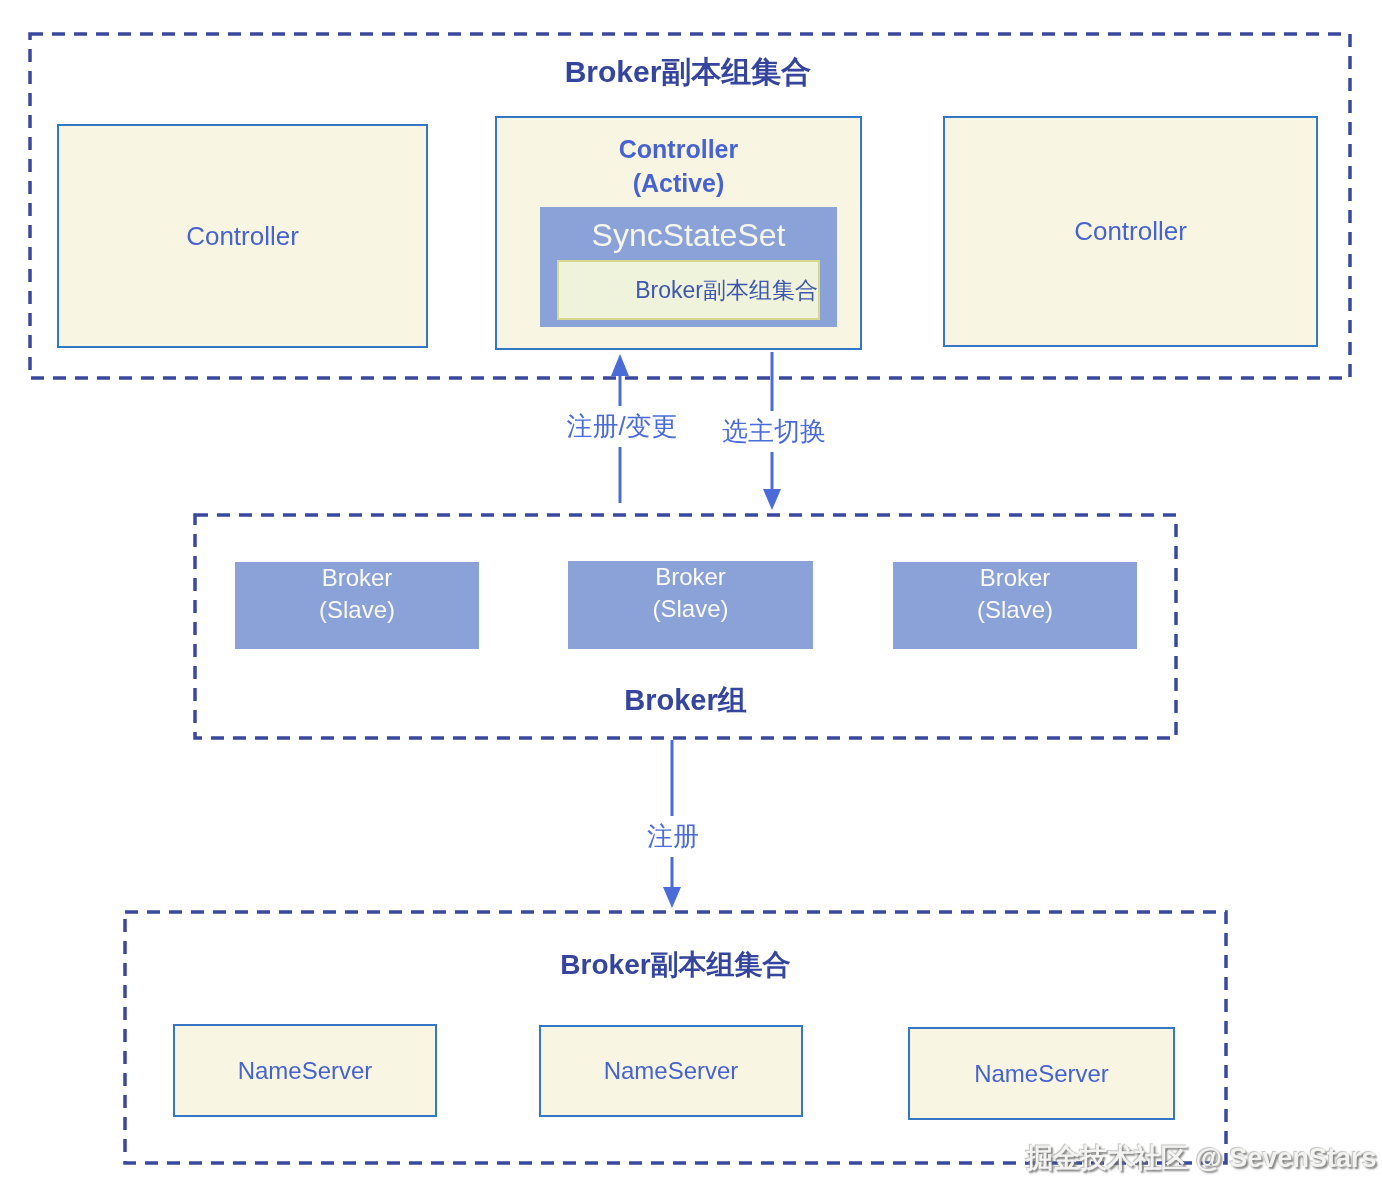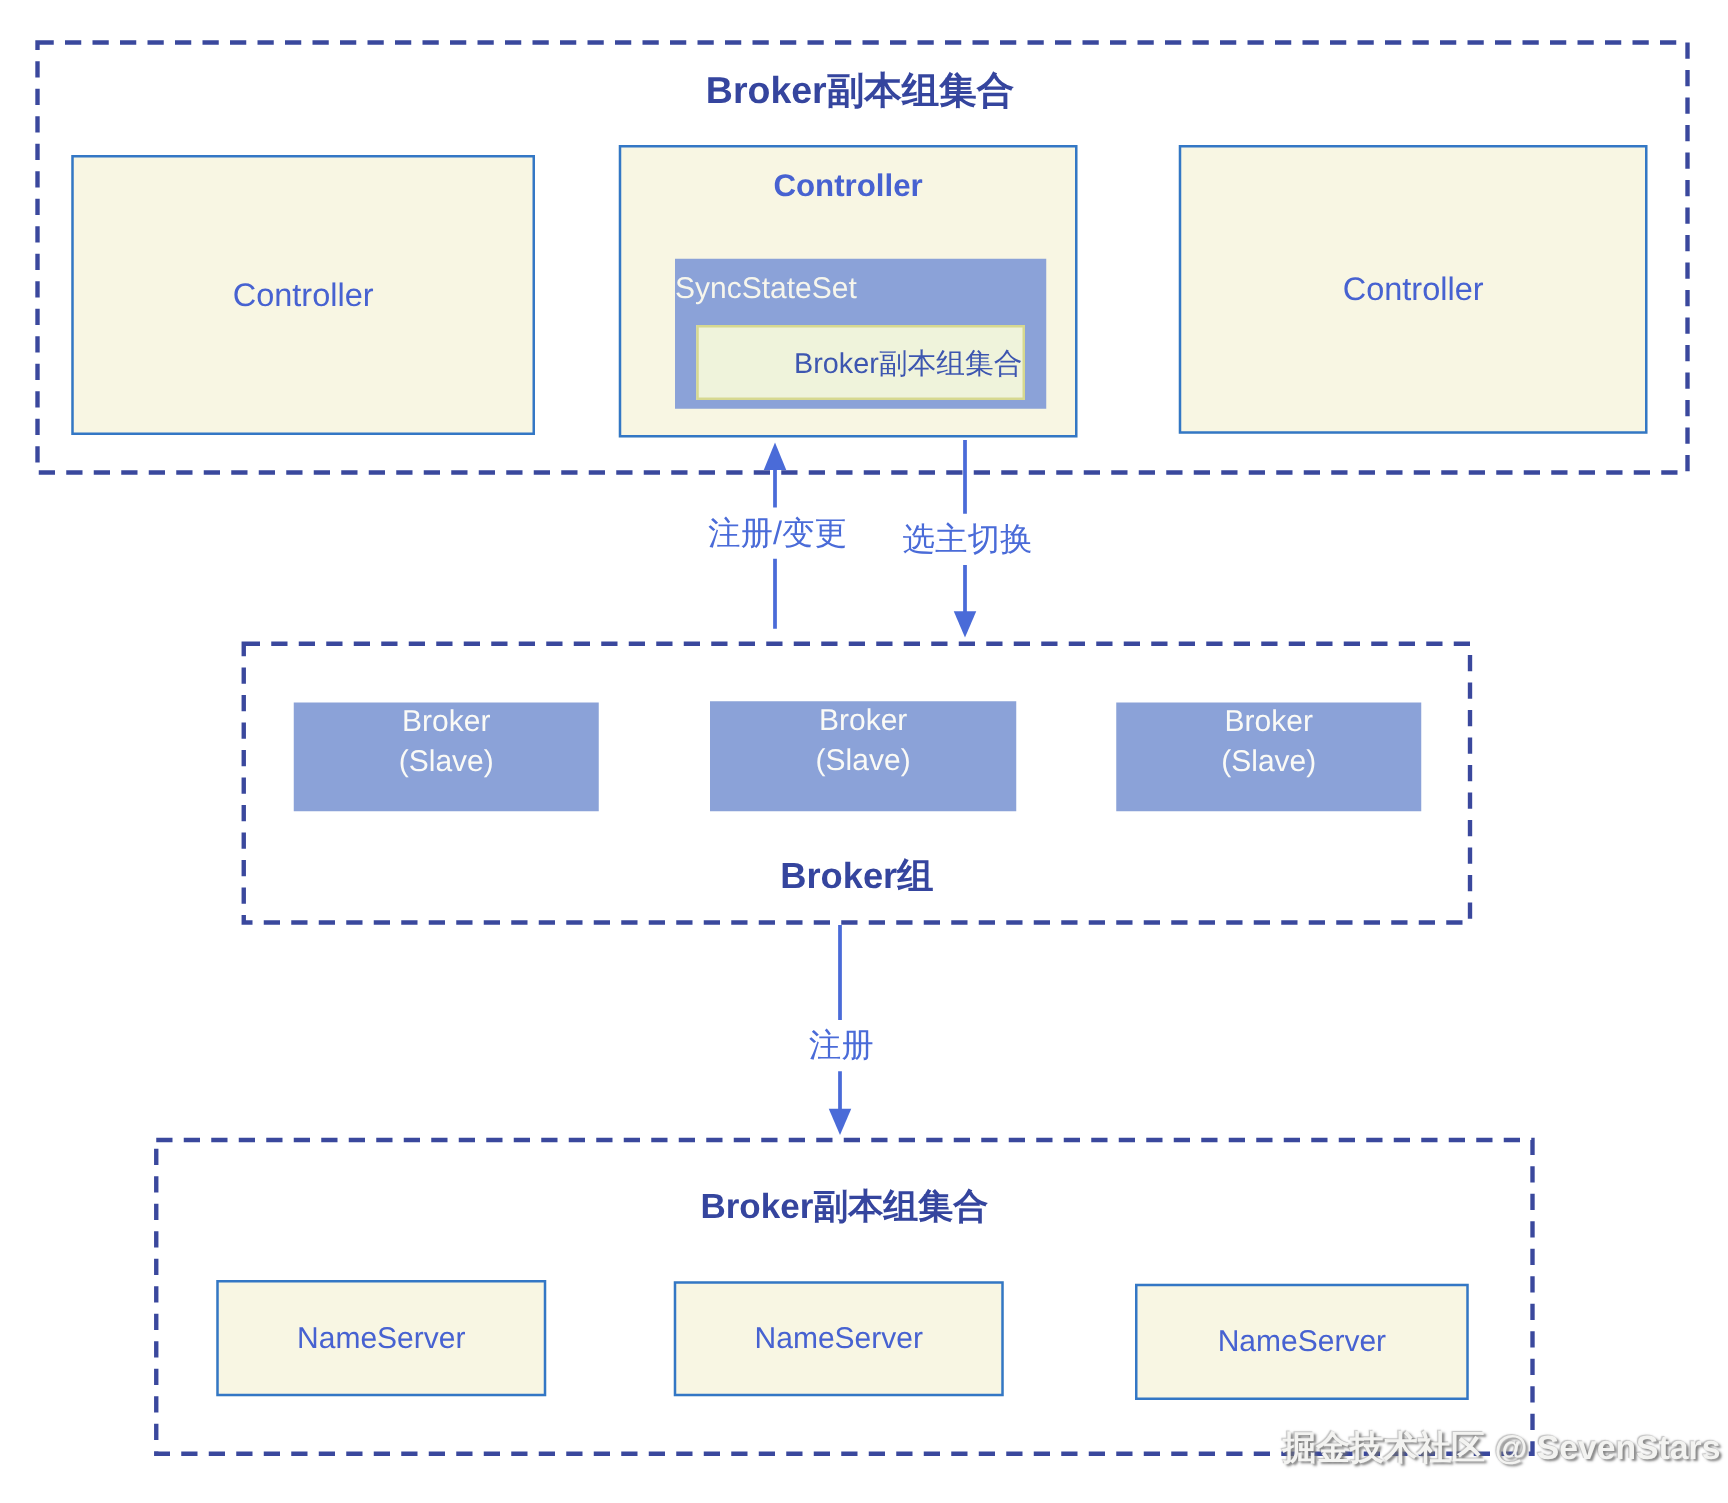--- a/index.html
+++ b/index.html
@@ -75,21 +75,22 @@
     color:var(--node-text);
   }
   .sss-box{
     position:absolute;
     left:43px;top:89px;
     width:297px;height:120px;
     background:var(--blue-fill);
   }
   .sss-label{
     margin-top:10px;
-    font-size:24px;
+    text-align:center;
+    font-size:32px;
     color:var(--light-text);
   }
   .replica-box{
     position:absolute;
     left:17px;top:53px;
     width:263px;height:60px;
     background:var(--pale-green-fill);
     border:2px solid var(--pale-green-border);
     display:flex;align-items:center;justify-content:flex-end;
     font-size:23px;
@@ -147,20 +148,21 @@
 
   <div class="cluster-title" style="left:28px;top:52px;width:1320px;font-size:30px;">Broker副本组集合</div>
 
   <div class="cream-node" style="left:57px;top:124px;width:371px;height:224px;">
     <span>Controller</span>
   </div>
 
   <div class="active-node" style="left:495px;top:116px;width:367px;height:234px;">
     <div class="active-title">
       <div>Controller</div>
+      <div>(Active)</div>
     </div>
     <div class="sss-box">
       <div class="sss-label">SyncStateSet</div>
       <div class="replica-box">
         <span>Broker副本组集合</span>
       </div>
     </div>
   </div>
 
   <div class="cream-node" style="left:943px;top:116px;width:375px;height:231px;">

